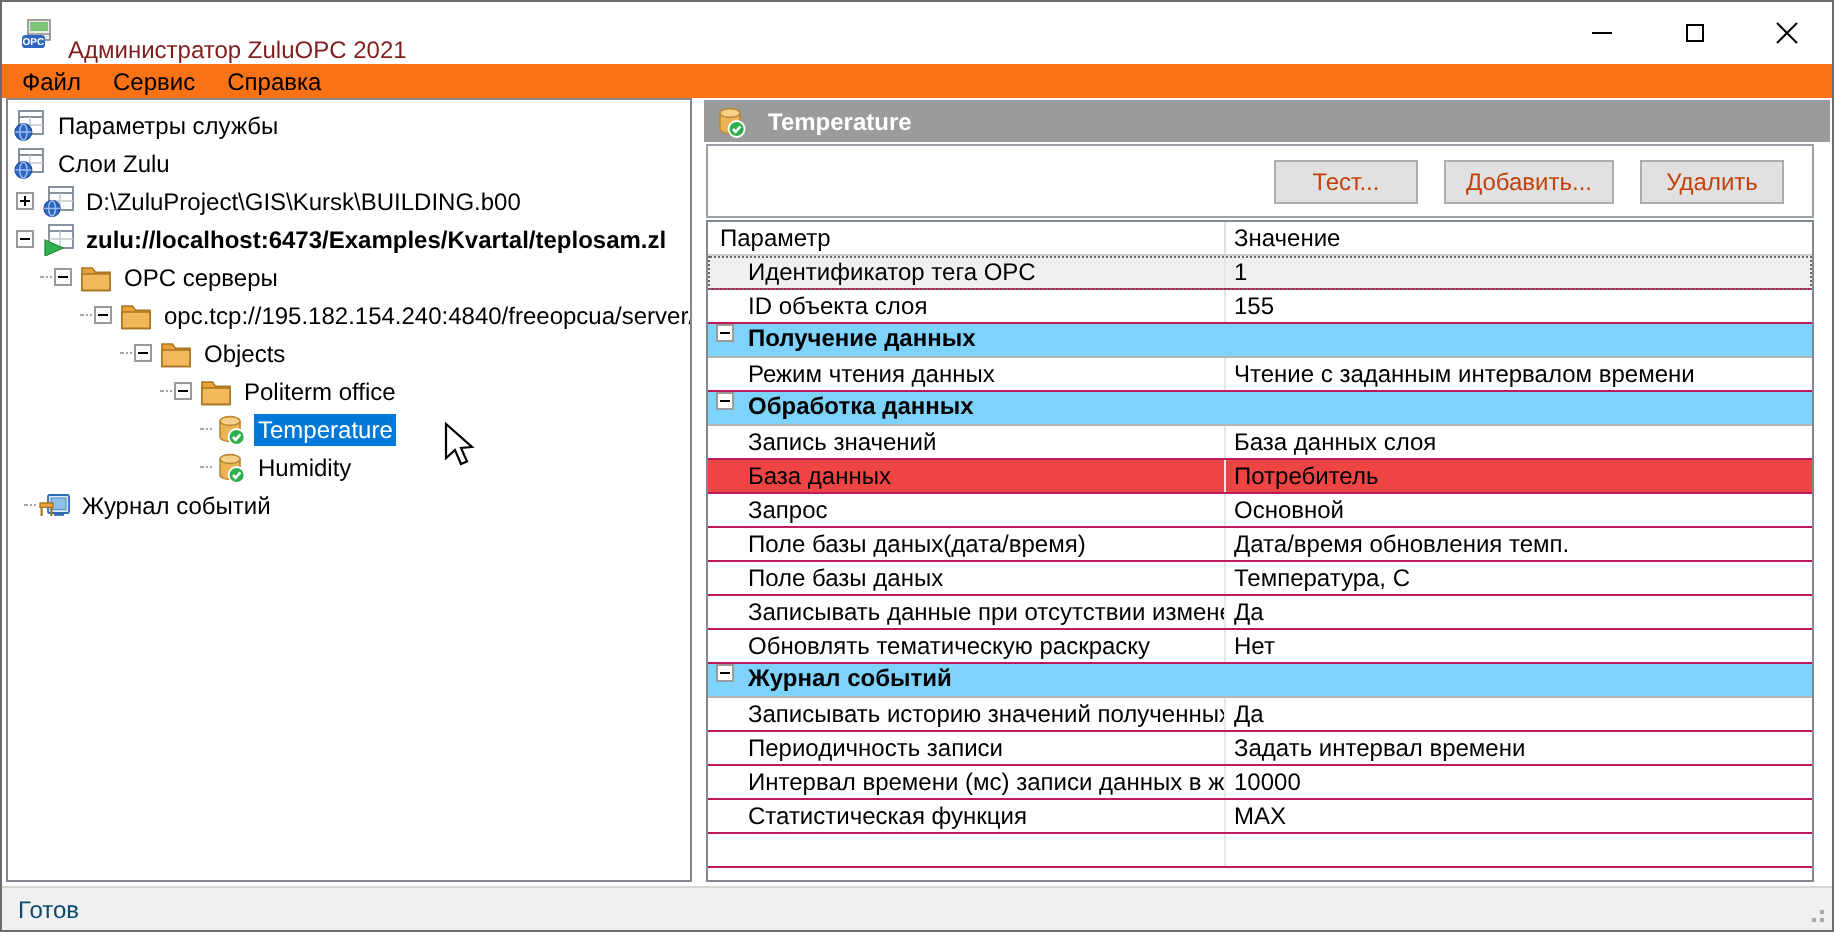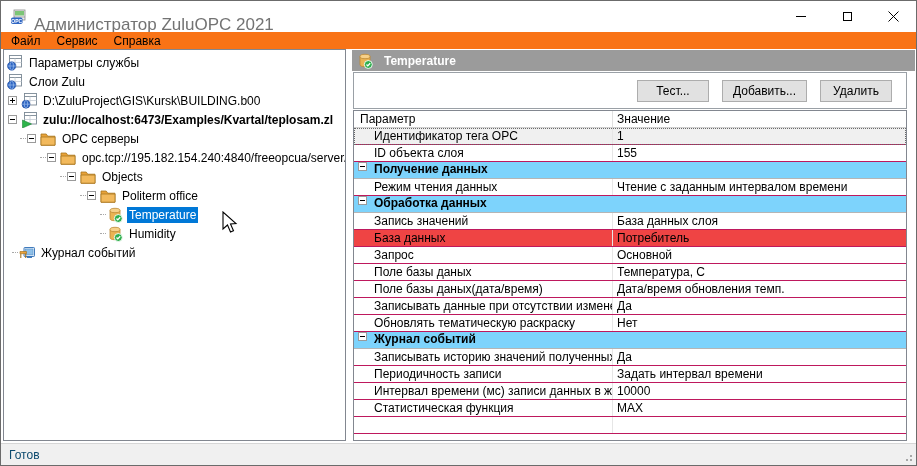--- a/index.html
+++ b/index.html
@@ -4,21 +4,21 @@
 <style>
   html,body { margin:0; padding:0; background:#d9d9d9; font-family:"Liberation Sans",sans-serif; }
   * { box-sizing:border-box; }
   .window { position:relative; width:917px; height:466px; background:#ffffff;
             border:1px solid #6b6b6b; overflow:hidden; }
 
   
   .titlebar { position:absolute; top:0; left:0; right:0; height:31px; background:#fff;
               display:flex; align-items:center; }
   .app-icon { width:16px; height:16px; margin:0 8px 0 9px; flex:none; }
-  .title-text { font-size:17px; color:#737373;margin-top:16px; }
+  .title-text { font-size:12px; color:#7f1d1d;margin-top:16px; }
   .win-btns { position:absolute; right:0; top:0; height:31px; display:flex; }
   .win-btn { width:46px; height:31px; display:flex; align-items:center; justify-content:center; }
   .glyph-min { width:10px; height:1px; background:#000; }
   .glyph-max { width:9px; height:9px; border:1px solid #000; }
 
   
   .menubar { position:absolute; top:31px; left:0; right:0; height:17px; background:#f97316;
              display:flex; align-items:center; font-size:12px; padding-left:2px; }
   .menu-item { padding:1px 8px; color:#000; }
 
@@ -44,21 +44,21 @@
   
   .right-panel { position:absolute; left:351px; right:1px; top:0; bottom:2px; background:#fff; }
   .detail-header { position:absolute; top:1px; left:0; right:0; height:21px; background:#9b9b9b;
                    display:flex; align-items:center; padding-left:5px; }
   .detail-header .ticon { margin-right:11px; }
   .detail-title { color:#fff; font-weight:bold; font-size:12px; }
   .button-panel { position:absolute; top:23px; left:1px; right:8px; height:37px; background:#fff;
                   border:1px solid #9aa0a6; display:flex; align-items:center; justify-content:flex-end;
                   gap:13px; padding-right:14px; }
   .btn { height:22px; min-width:72px; background:#e1e1e1; border:1px solid #adadad; font-size:12px;
-         font-family:"Liberation Sans",sans-serif; color:#000000; padding:0 10px; }
+         font-family:"Liberation Sans",sans-serif; color:#c2410c; padding:0 10px; }
 
   
   .grid { position:absolute; top:61px; left:1px; right:8px; bottom:0; border:1px solid #828790;
           background:#fff; font-size:12px; overflow:hidden; }
   .g-header { height:17px; display:flex; border-bottom:1px solid #cfcfcf; background:#fff; }
   .g-header .c1 { width:259px; border-right:1px solid #e0e0e0; padding:1px 0 0 6px; }
   .g-header .c2 { flex:1; padding:1px 0 0 4px; }
   .g-row { height:17px; display:flex; border-bottom:1px solid #be185d; background:#fff; }
   .g-row .c1 { width:259px; border-right:1px solid #e6e6e6; padding:1px 0 0 20px; overflow:hidden;
                white-space:nowrap; text-overflow:clip; }
@@ -321,26 +321,26 @@
         </div>
         <div class="g-row hl">
           <div class="c1">База данных</div>
           <div class="c2">Потребитель</div>
         </div>
         <div class="g-row">
           <div class="c1">Запрос</div>
           <div class="c2">Основной</div>
         </div>
         <div class="g-row">
+          <div class="c1">Поле базы даных(дата/время)</div>
+          <div class="c2">Дата/время обновления темп.</div>
+        </div>
+        <div class="g-row">
           <div class="c1">Поле базы даных</div>
           <div class="c2">Температура, С</div>
-        </div>
-        <div class="g-row">
-          <div class="c1">Поле базы даных(дата/время)</div>
-          <div class="c2">Дата/время обновления темп.</div>
         </div>
         <div class="g-row">
           <div class="c1">Записывать данные при отсутствии изменений</div>
           <div class="c2">Да</div>
         </div>
         <div class="g-row">
           <div class="c1">Обновлять тематическую раскраску</div>
           <div class="c2">Нет</div>
         </div>
 

